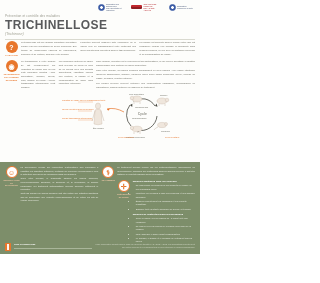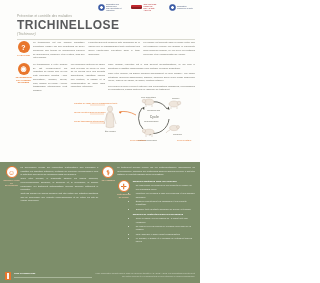--- a/index.html
+++ b/index.html
@@ -2,21 +2,21 @@
 <html><head>
 <meta charset="utf-8">
 <style>
   * { box-sizing: border-box; margin: 0; padding: 0; }
   html, body {
     width: 200px; height: 283px;
     font-family: "Liberation Sans", sans-serif;
     background: #ffffff;
     overflow: hidden;
   }
-  .page { position: relative; width: 200px; height: 283px; background: #fdfdfb; padding-left: 12px; }
+  .page { position: relative; width: 200px; height: 254px; background: #fdfdfb; }
 
   
   .header { position: relative; height: 36px; padding: 3px 5px 0 5px; }
   .logos {
     position: absolute; top: 3px; right: 5px;
     display: flex; align-items: center; gap: 7px;
   }
   .logo { display: flex; align-items: center; gap: 1.5px; }
   .logo-mark {
     width: 7px; height: 7px; border-radius: 50%;

